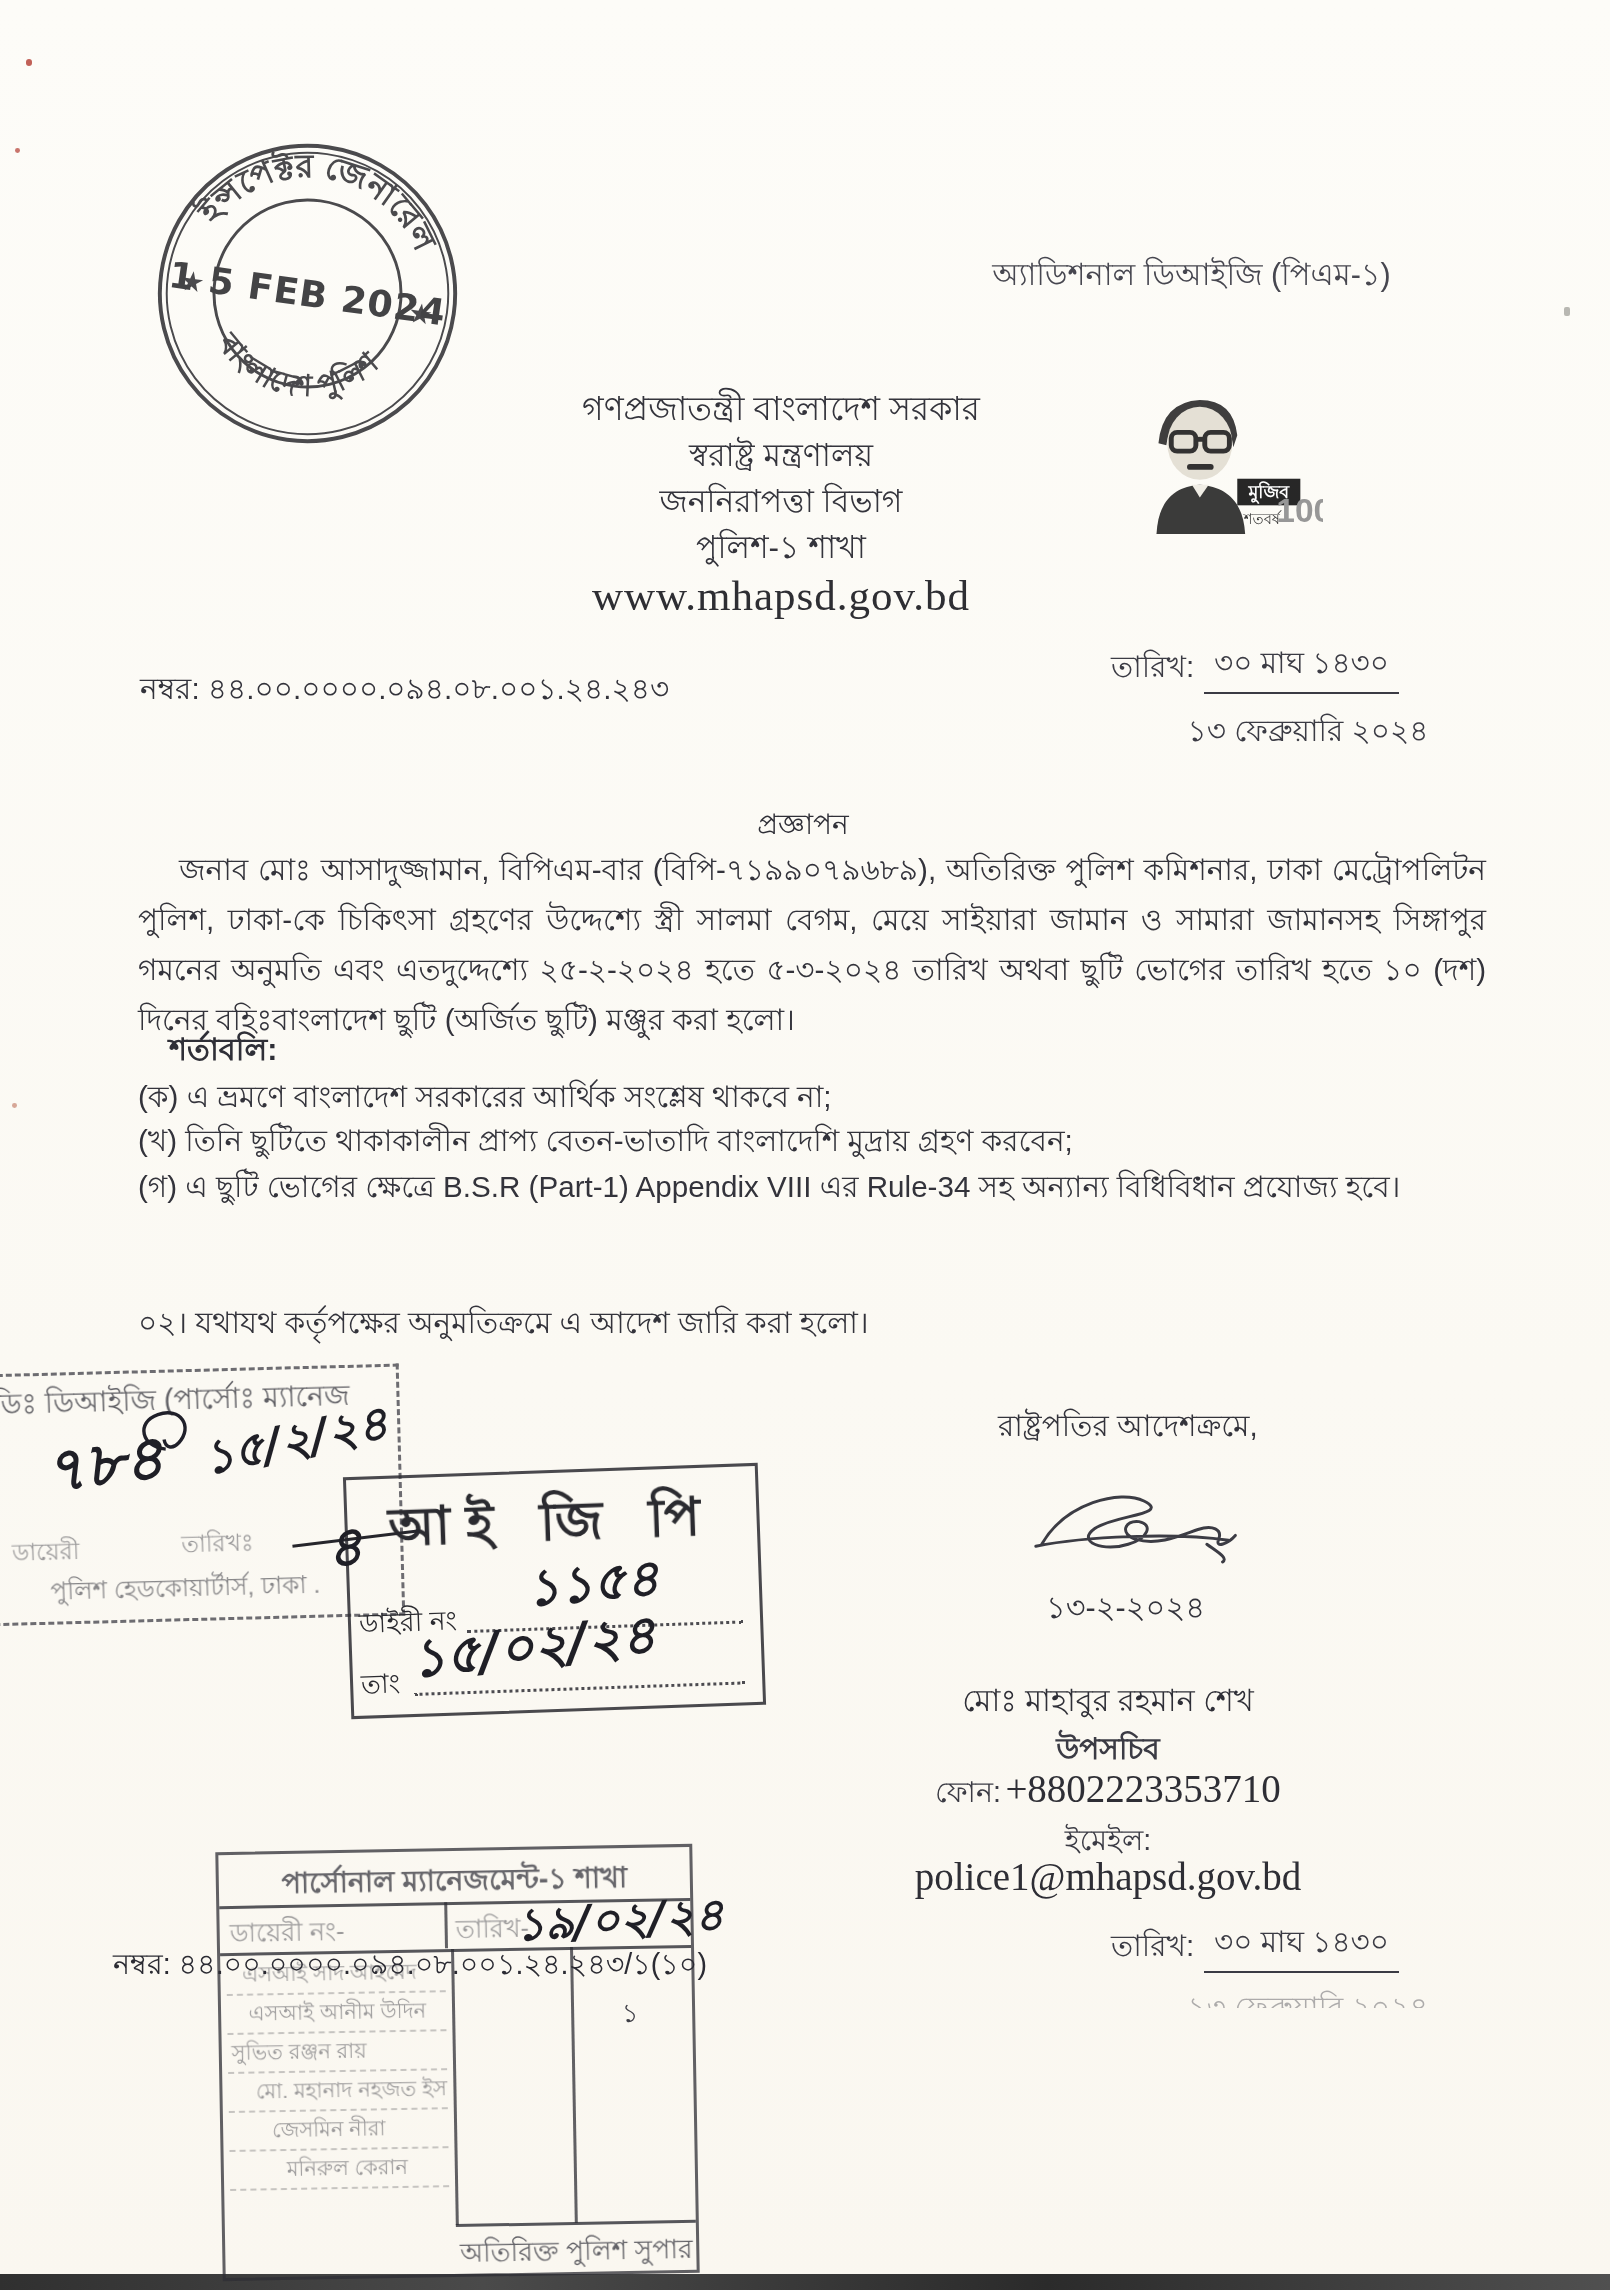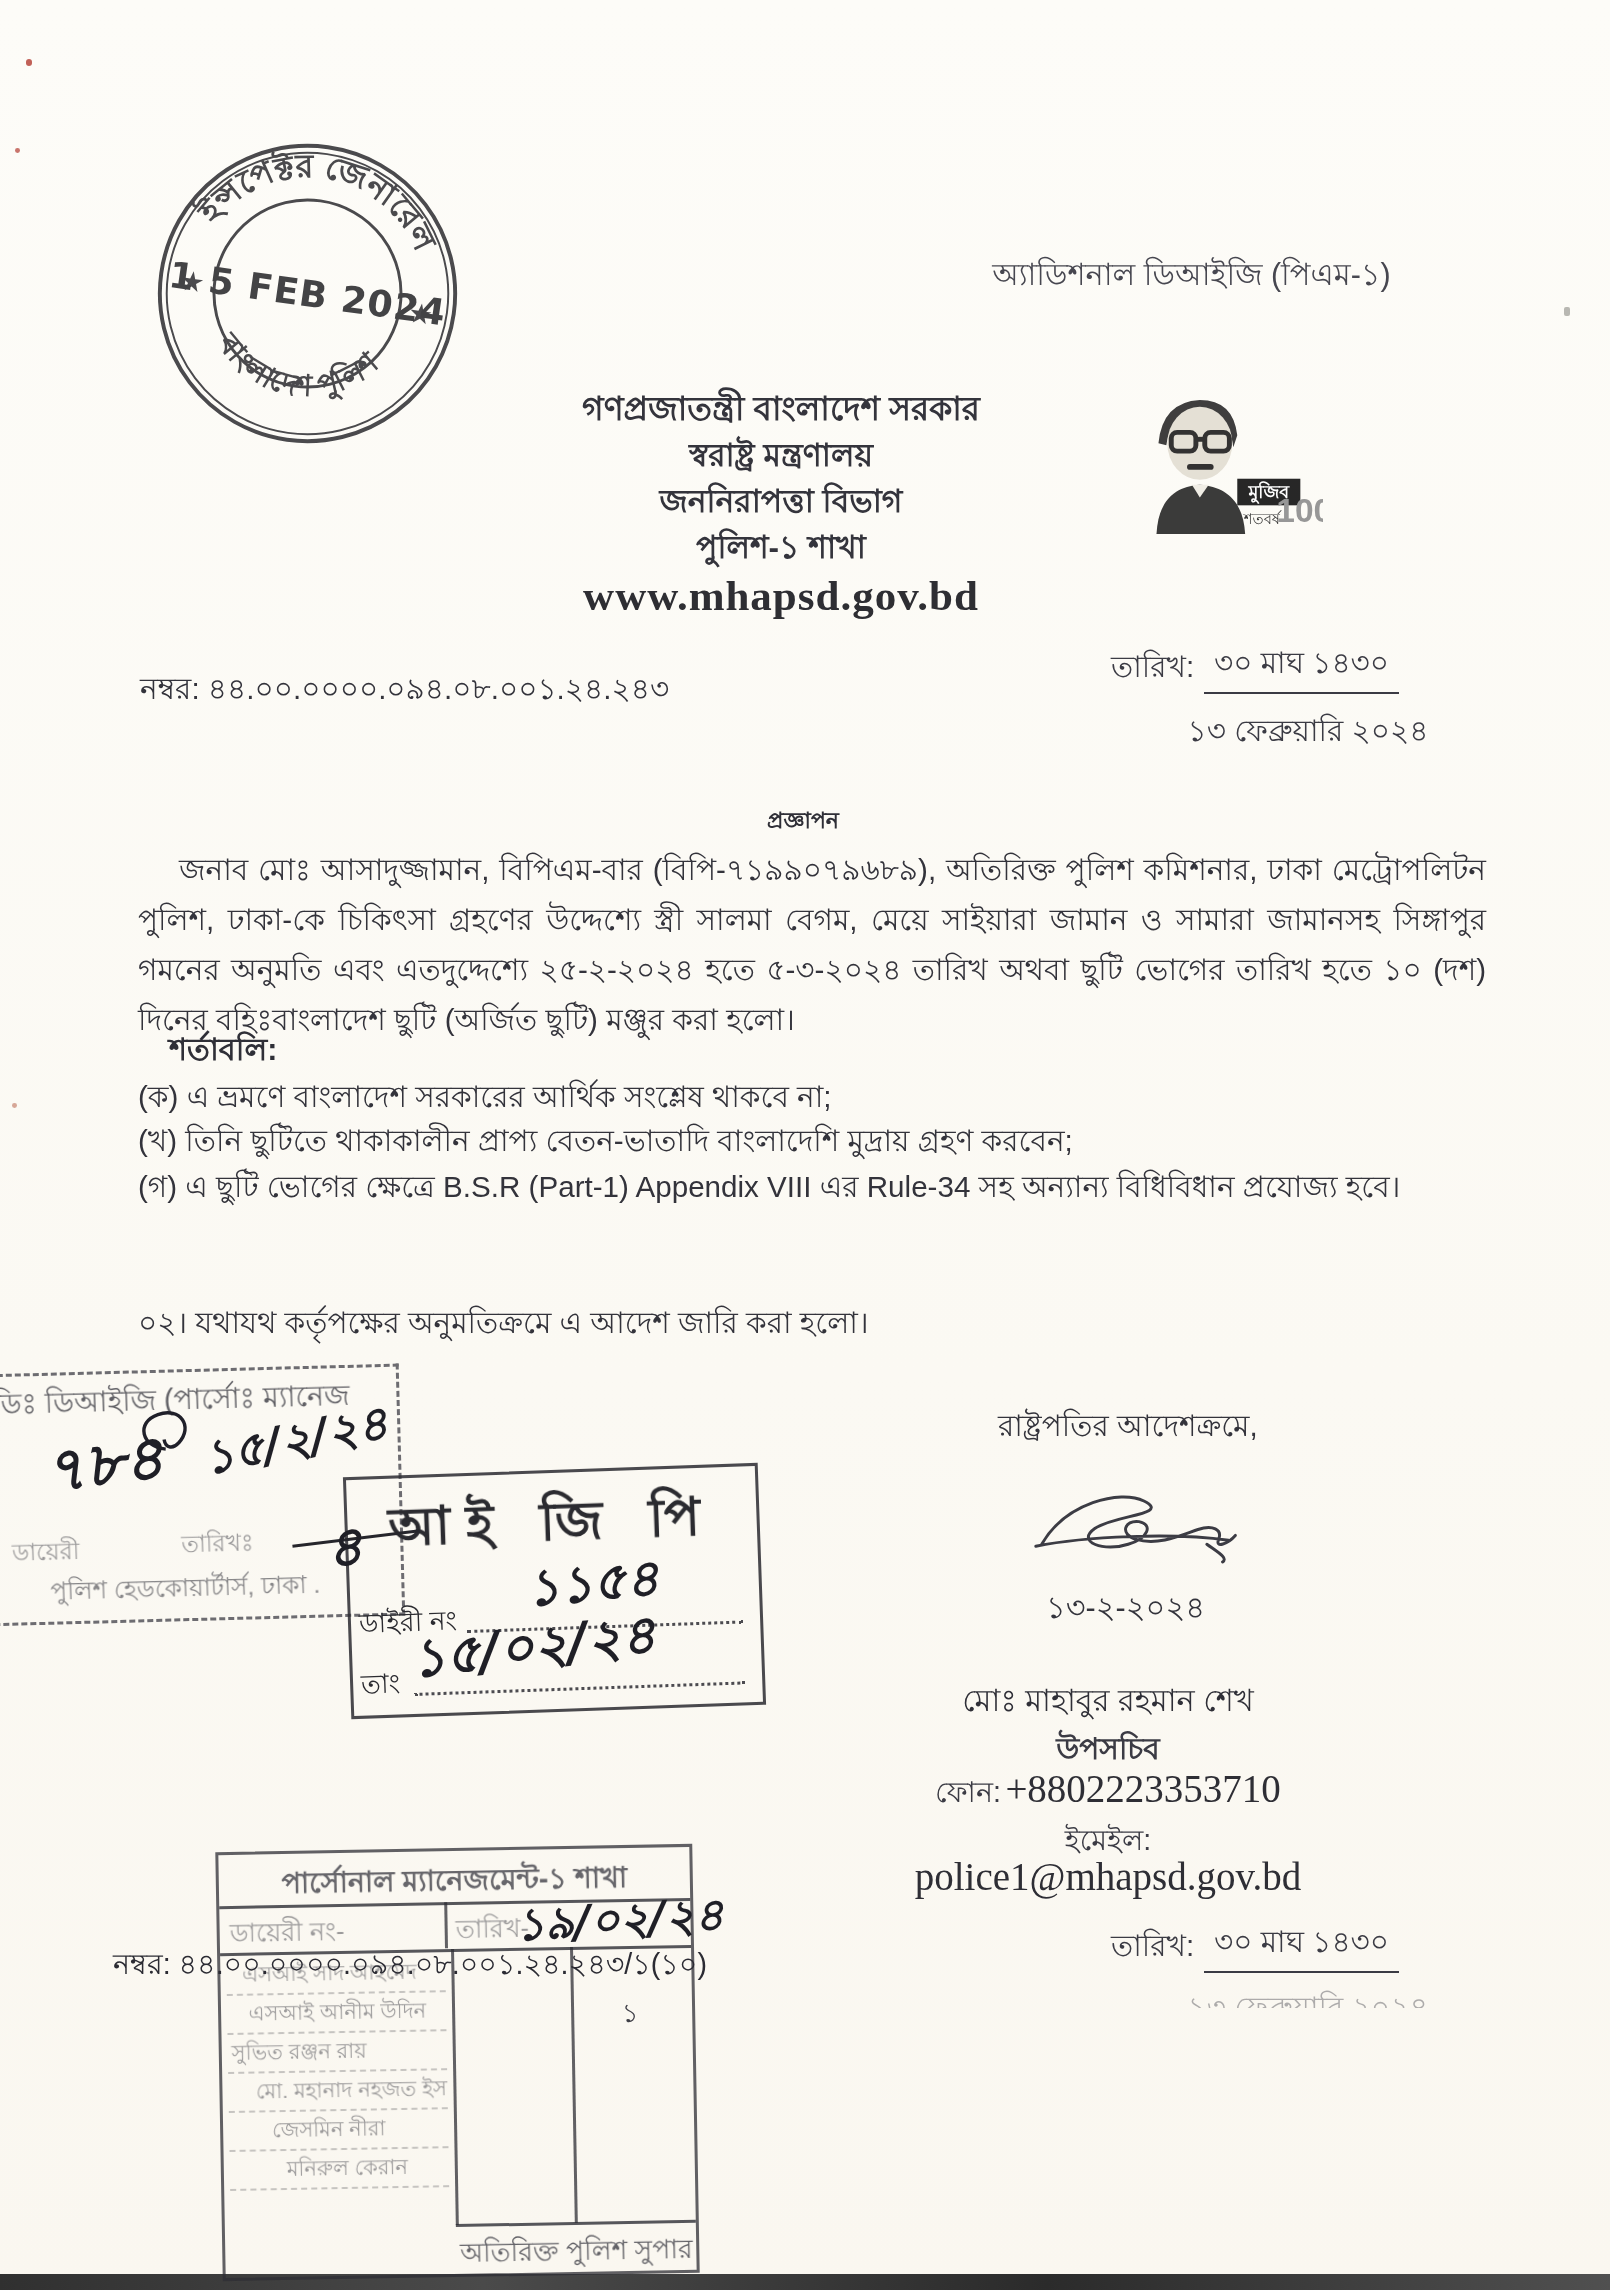--- a/index.html
+++ b/index.html
@@ -58,21 +58,21 @@
         <textPath href="#arcBot" startOffset="50%" text-anchor="middle">বাংলাদেশ পুলিশ</textPath>
       </text>
       <text x="30" y="174" font-size="28" fill="#2c2c30">★</text>
       <text x="264" y="174" font-size="28" fill="#2c2c30">★</text>
       <text x="160" y="173" text-anchor="middle" font-size="37" font-weight="bold" font-family="DejaVu Sans, sans-serif" fill="#232327" letter-spacing="1">1 5 FEB 2024</text>
     </svg>
   </div>
 
   <div class="abs bn" style="left:960px;top:251px;width:463px;font-size:30.5px;color:#474750;">অ্যাডিশনাল ডিআইজি (পিএম-১)</div>
 
-  <div class="abs c" style="left:461px;top:386px;width:640px;font-weight:bold;">
+  <div class="abs c" style="left:461px;top:386px;width:640px;">
     <div class="hline" style="font-size:33px;color:#34343c;">গণপ্রজাতন্ত্রী বাংলাদেশ সরকার</div>
     <div class="hline" style="font-size:31.5px;color:#34343c;">স্বরাষ্ট্র মন্ত্রণালয়</div>
     <div class="hline" style="font-size:31.5px;color:#34343c;">জননিরাপত্তা বিভাগ</div>
     <div class="hline" style="font-size:31.5px;color:#34343c;">পুলিশ-১ শাখা</div>
     <div class="serif" style="font-size:43px;line-height:51px;color:#2e2e33;letter-spacing:1px;">www.mhapsd.gov.bd</div>
   </div>
 
   <div class="abs" style="left:1121px;top:386px;width:202px;height:148px;opacity:.92;">
     <svg width="202" height="148" viewBox="0 0 205 150">
       <path d="M38,58 Q42,16 80,14 Q114,14 118,50 L114,62 Q110,28 80,26 Q50,28 46,60 Z" fill="#2f2f2f"></path>
@@ -97,21 +97,21 @@
     <span>৪৪.০০.০০০০.০৯৪.০৮.০০১.২৪.২৪৩</span>
   </div>
   <div class="abs" style="left:1111px;top:640px;width:335px;">
     <div style="display:flex;align-items:flex-end;gap:9.9px;">
       <span style="font-size:29.6px;">তারিখ:</span>
       <span class="ul" style="font-size:29.6px;">৩০ মাঘ ১৪৩০</span>
     </div>
     <div class="c" style="font-size:29.6px;margin-top:13.8px;padding-left:59px;">১৩ ফেব্রুয়ারি ২০২৪</div>
   </div>
 
-  <div class="abs c" style="left:0;top:803px;width:1606px;font-size:22px;font-weight:bold;color:#2f2f37;">প্রজ্ঞাপন</div>
+  <div class="abs c" style="left:0;top:803px;width:1606px;font-size:28px;font-weight:normal;color:#2f2f37;">প্রজ্ঞাপন</div>
   <div class="abs" style="left:138px;top:845px;width:1348px;font-size:29.6px;line-height:50px;text-align:justify;text-indent:41px;color:#33333b;">জনাব মোঃ আসাদুজ্জামান, বিপিএম-বার (বিপি-৭১৯৯০৭৯৬৮৯), অতিরিক্ত পুলিশ কমিশনার, ঢাকা মেট্রোপলিটন পুলিশ, ঢাকা-কে চিকিৎসা গ্রহণের উদ্দেশ্যে স্ত্রী সালমা বেগম, মেয়ে সাইয়ারা জামান ও সামারা জামানসহ সিঙ্গাপুর গমনের অনুমতি এবং এতদুদ্দেশ্যে ২৫-২-২০২৪ হতে ৫-৩-২০২৪ তারিখ অথবা ছুটি ভোগের তারিখ হতে ১০ (দশ) দিনের বহিঃবাংলাদেশ ছুটি (অর্জিত ছুটি) মঞ্জুর করা হলো।</div>
 
   <div class="abs" style="left:169px;top:1026px;font-size:30.5px;font-weight:600;color:#2f2f37;">শর্তাবলি:</div>
   <div class="abs" style="left:138px;top:1074px;font-size:29.6px;color:#33333b;">(ক) এ ভ্রমণে বাংলাদেশ সরকারের আর্থিক সংশ্লেষ থাকবে না;</div>
   <div class="abs" style="left:138px;top:1118px;font-size:29.6px;color:#33333b;">(খ) তিনি ছুটিতে থাকাকালীন প্রাপ্য বেতন-ভাতাদি বাংলাদেশি মুদ্রায় গ্রহণ করবেন;</div>
   <div class="abs" style="left:138px;top:1162px;width:1271px;font-size:29.6px;line-height:49px;color:#33333b;">(গ) এ ছুটি ভোগের ক্ষেত্রে B.S.R (Part-1) Appendix VIII এর Rule-34 সহ অন্যান্য বিধিবিধান প্রযোজ্য হবে।</div>
   <div class="abs" style="left:138px;top:1300px;font-size:29.6px;color:#33333b;">০২। যথাযথ কর্তৃপক্ষের অনুমতিক্রমে এ আদেশ জারি করা হলো।</div>
 
   <div class="abs dig-stamp" style="left:-17.7px;top:1369px;width:414px;height:246px;color:#3a3a42;">
     <div class="abs" style="left:9.9px;top:5.9px;font-size:28.6px;white-space:nowrap;opacity:.8;filter:blur(0.3px);">ডিঃ ডিআইজি (পার্সোঃ ম্যানেজ</div>

